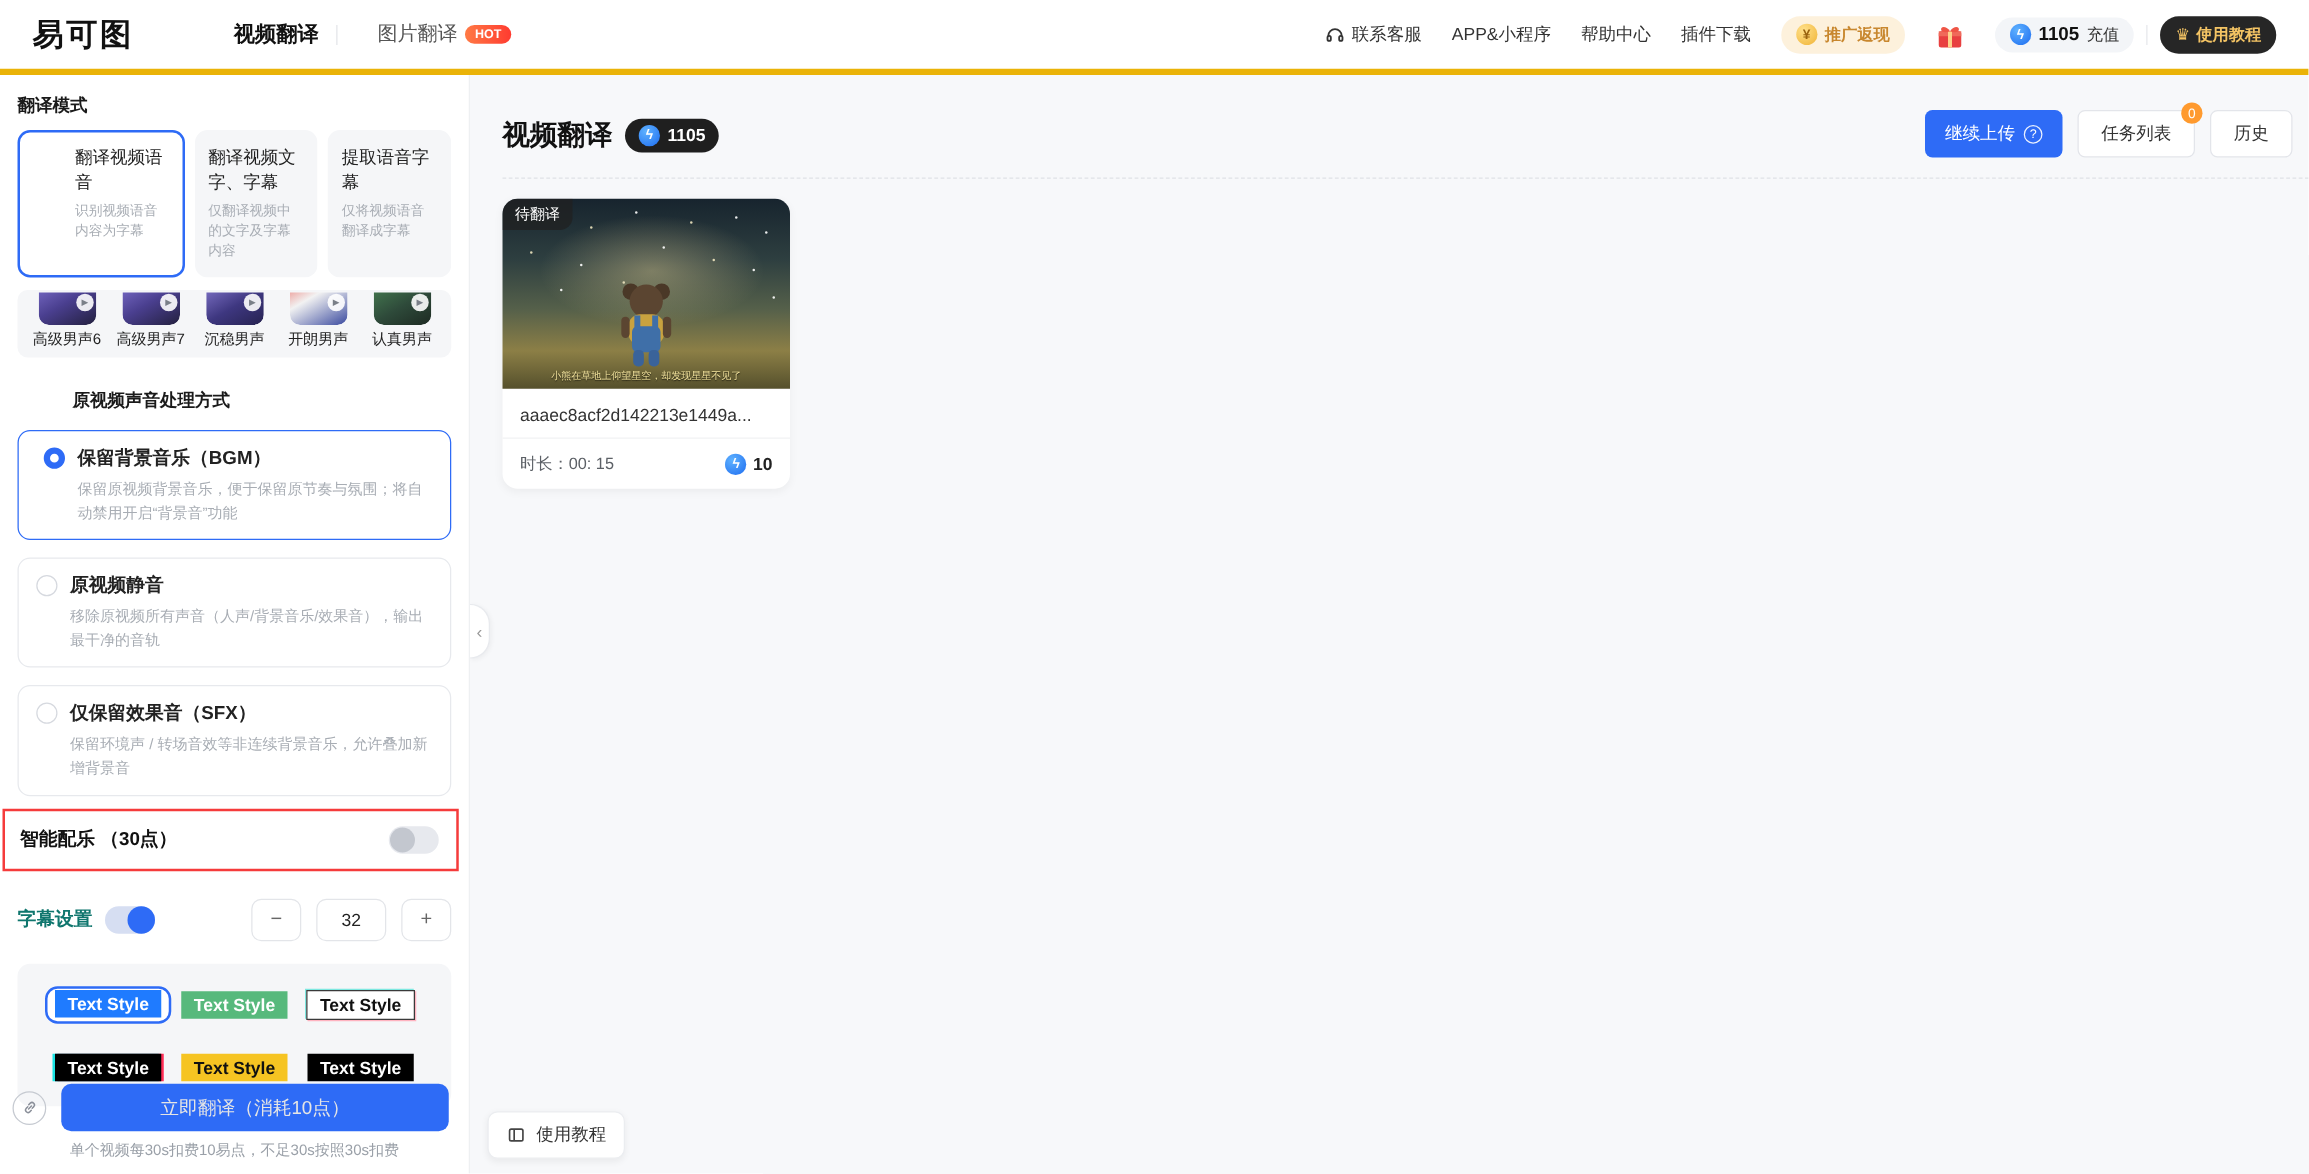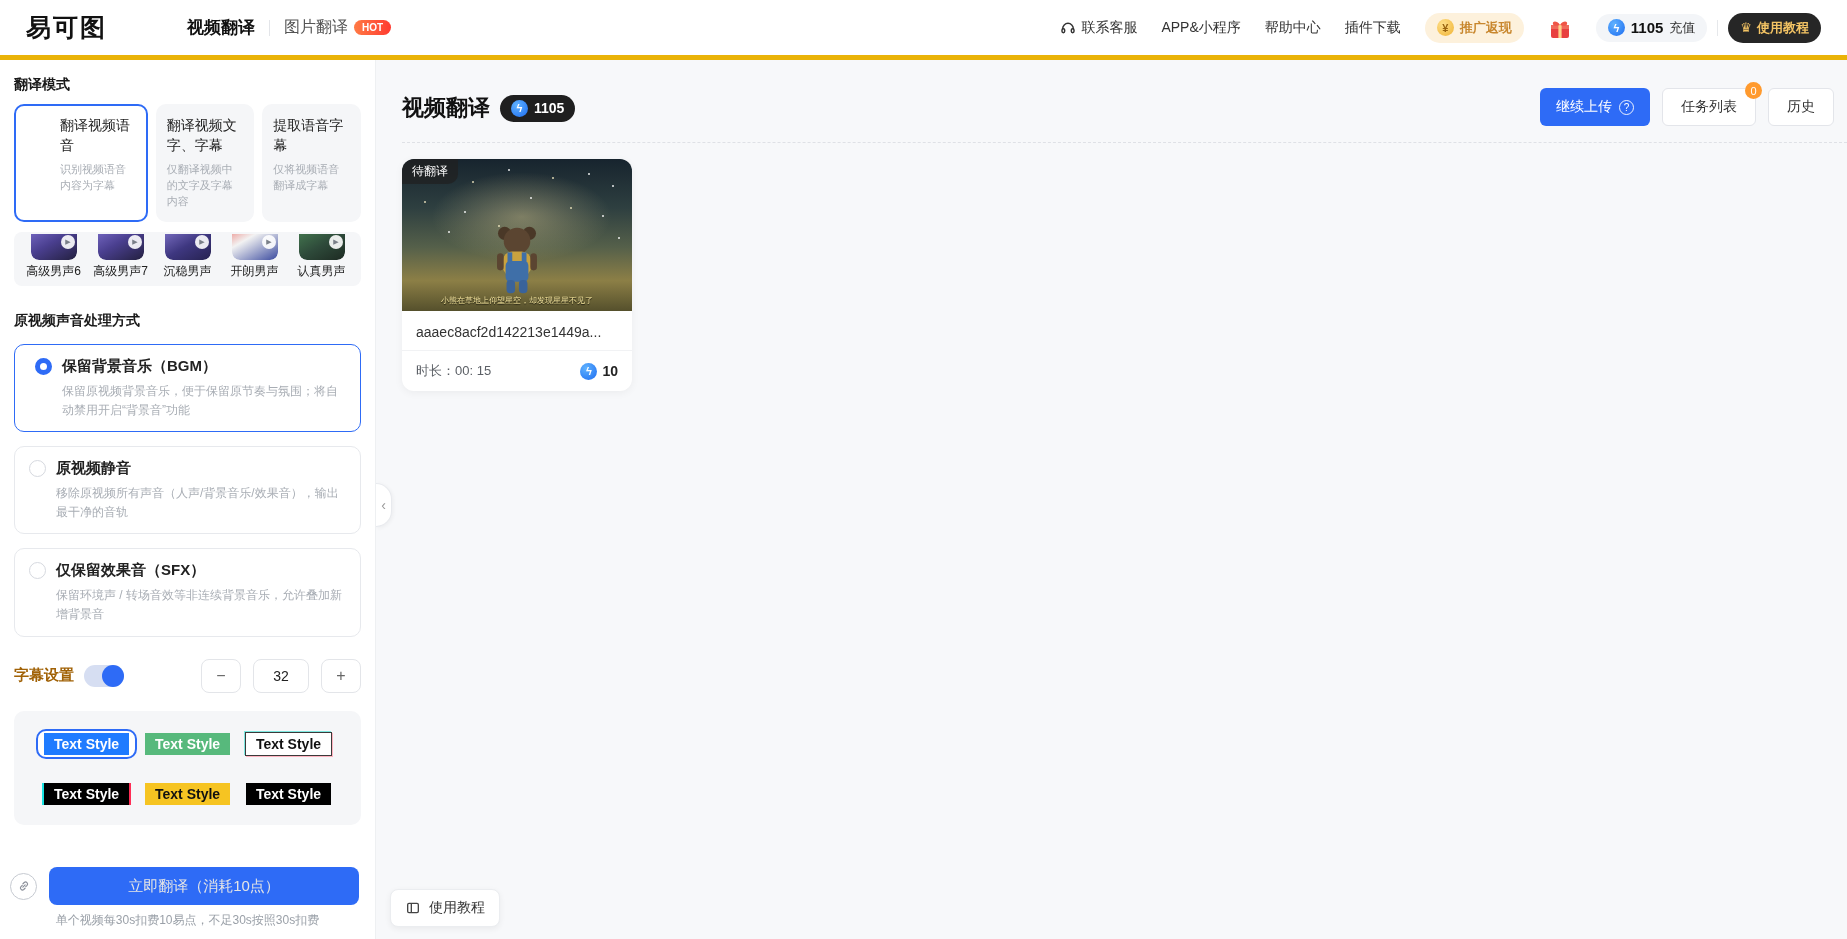--- a/index.html
+++ b/index.html
@@ -6,21 +6,21 @@
   body { font-family:"Liberation Sans","DejaVu Sans",sans-serif; color:#222; }
   .app { width:1847px; height:939px; position:relative; overflow:hidden; background:#fff; }
 
   
   .navbar { position:absolute; top:0; left:0; right:0; height:60px; background:#fff;
             border-bottom:5px solid #eab308; display:flex; align-items:center; padding:0 26px; z-index:30; }
   .logo { font-size:25px; font-weight:900; letter-spacing:2px; color:#111; }
   .nav-tabs { display:flex; align-items:center; margin-left:80px; gap:14px; }
   .tab-active { font-size:17px; font-weight:800; color:#111; cursor:pointer; }
   .tab-divider { width:1px; height:16px; background:#e3e5e9; }
-  .tab-normal { font-size:16px; color:#555; display:flex; align-items:center; gap:6px; cursor:pointer; }
+  .tab-normal { font-size:16px; color:#555; display:flex; align-items:center; gap:6px; cursor:pointer;margin-left:18px; }
   .hot-badge { background:linear-gradient(90deg,#ff7a45,#ff3b30); color:#fff; font-size:10px; font-weight:700;
                padding:2px 8px; border-radius:10px; }
   .nav-right { margin-left:auto; display:flex; align-items:center; gap:24px; }
   .nav-link { font-size:14px; color:#333; display:flex; align-items:center; gap:5px; cursor:pointer; }
   .promo-pill { background:#fdf1dc; border-radius:16px; padding:6px 12px; display:flex; align-items:center; gap:6px;
                 color:#c8872e; font-size:13px; font-weight:600; cursor:pointer; }
   .gold-coin { width:17px; height:17px; border-radius:50%; background:radial-gradient(circle at 35% 30%,#ffe08a,#f2b javascript335); 
                background:radial-gradient(circle at 35% 30%,#ffe08a,#f0b335); color:#9a6410; font-size:11px; font-weight:700;
                display:flex; align-items:center; justify-content:center; }
   .balance-group { display:flex; align-items:center; gap:10px; }
@@ -52,41 +52,41 @@
   .voice-avatar { width:46px; height:44px; margin-top:-18px; border-radius:8px; }
   .v1,.v2 { background:linear-gradient(150deg,#8d7fe0 0%,#4a3f8f 55%,#23203f 100%); }
   .v3 { background:linear-gradient(150deg,#9a8ce6 0%,#3e3780 60%,#262250 100%); }
   .v4 { background:linear-gradient(150deg,#e8534a 0%,#f2f2f2 45%,#3a4a9f 100%); }
   .v5 { background:linear-gradient(150deg,#4f8f5a 0%,#2e4a3a 60%,#1d2a22 100%); }
   .play-dot { position:absolute; top:1px; right:2px; width:14px; height:14px; border-radius:50%;
               background:rgba(255,255,255,.9); color:#7a7f88; font-size:7px; display:flex; align-items:center; justify-content:center; }
   .play-dot::before { content:"▶"; margin-left:1px; }
   .voice-name { font-size:12px; color:#222; margin-top:3px; white-space:nowrap; }
 
-  .audio-title { margin-top:26px; }
+  .audio-title { margin-top:26px;margin-left:44px; }
   .option-card { margin-top:14px; border:1px solid #e7e9ed; border-radius:10px; padding:12px 14px; background:#fff; cursor:pointer; }
   .option-card.selected { border:1.5px solid #2e6bf6;padding-left:20px; }
   .option-head { display:flex; align-items:center; gap:10px; }
   .radio { width:17px; height:17px; border-radius:50%; border:1.5px solid #d6d9df; background:#fff; flex:0 0 auto; }
   .radio.checked { border:5px solid #2e6bf6; }
   .option-title { font-size:15px; font-weight:600; color:#222; }
   .option-desc { font-size:12px; color:#a8adb4; line-height:1.55; margin:6px 0 0 27px; }
 
   .smart-box { margin:10px -6px 0 -12px; border:2px solid #f53b3b; padding:12px 14px 12px 12px;
                display:flex; align-items:center; justify-content:space-between; }
   .smart-label { font-size:15px; font-weight:800; color:#111; }
 
   .toggle { width:40px; height:22px; border-radius:11px; position:relative; cursor:pointer; flex:0 0 auto; }
   .toggle-off { background:#e7e9ee; }
   .toggle-off .knob { position:absolute; left:1px; top:1px; width:20px; height:20px; border-radius:50%; background:#c3c7cf; }
   .toggle-on { background:#d6def2; }
   .toggle-on .knob { position:absolute; right:0px; top:0px; width:22px; height:22px; border-radius:50%; background:#2e6bf6; }
 
   .subtitle-row { margin-top:22px; display:flex; align-items:center; }
-  .subtitle-label { font-size:15px; font-weight:800; color:#a16207; margin-right:10px; }
+  .subtitle-label { font-size:15px; font-weight:800; color:#0f766e; margin-right:10px; }
   .stepper { margin-left:auto; display:flex; align-items:center; gap:12px; }
   .step-btn { width:40px; height:34px; border:1px solid #e3e5e9; border-radius:8px; background:#fff; font-size:16px;
               color:#666; display:flex; align-items:center; justify-content:center; cursor:pointer; }
   .step-value { width:56px; height:34px; border:1px solid #e3e5e9; border-radius:8px; background:#fff; font-size:14px;
                 color:#222; display:flex; align-items:center; justify-content:center; }
 
   .style-panel { margin-top:18px; background:#f5f6f8; border-radius:10px; padding:18px 22px 20px;
                  display:grid; grid-template-columns:repeat(3,1fr); row-gap:24px; justify-items:center; align-items:center; }
   .chip { font-size:14px; font-weight:700; padding:3px 10px; white-space:nowrap; cursor:pointer; }
   .chip-wrap-selected { border:2px solid #2e6bf6; border-radius:10px; background:#fff; padding:4px 6px; cursor:pointer; }
@@ -281,20 +281,26 @@
       <div class="option-desc">移除原视频所有声音（人声/背景音乐/效果音），输出最干净的音轨</div>
     </div>
     <div class="option-card">
       <div class="option-head">
         <span class="radio"></span>
         <span class="option-title">仅保留效果音（SFX）</span>
       </div>
       <div class="option-desc">保留环境声 / 转场音效等非连续背景音乐，允许叠加新增背景音</div>
     </div>
 
+    <div class="smart-box">
+      <span class="smart-label">智能配乐 （30点）</span>
+      <span class="toggle toggle-off">
+          <span class="knob"></span>
+        </span>
+    </div>
 
     <div class="subtitle-row">
       <span class="subtitle-label">字幕设置</span>
       <span class="toggle toggle-on">
           <span class="knob"></span>
         </span>
       <div class="stepper">
         <span class="step-btn">−</span>
         <span class="step-value">32</span>
         <span class="step-btn">+</span>

